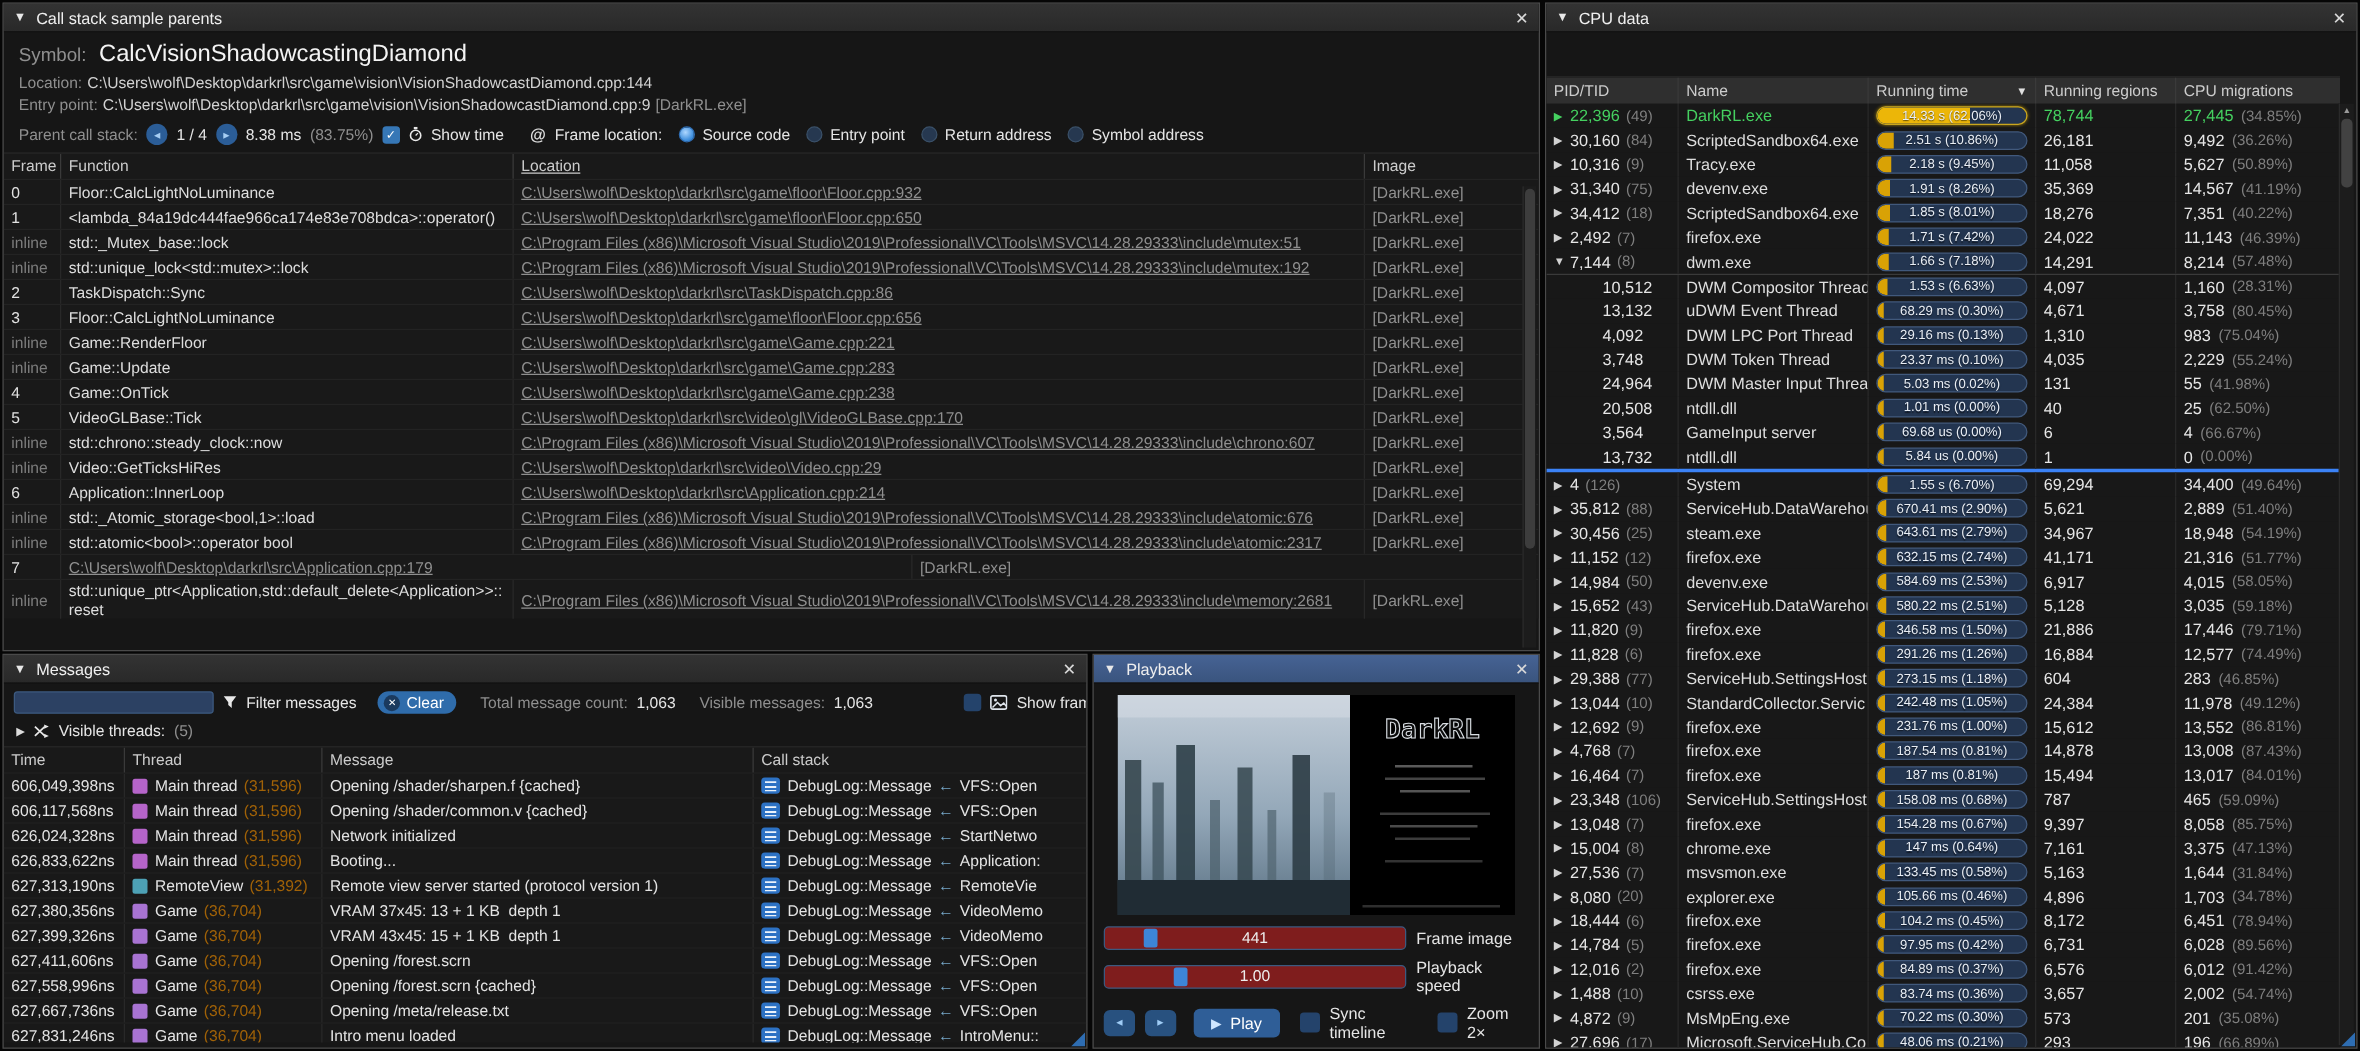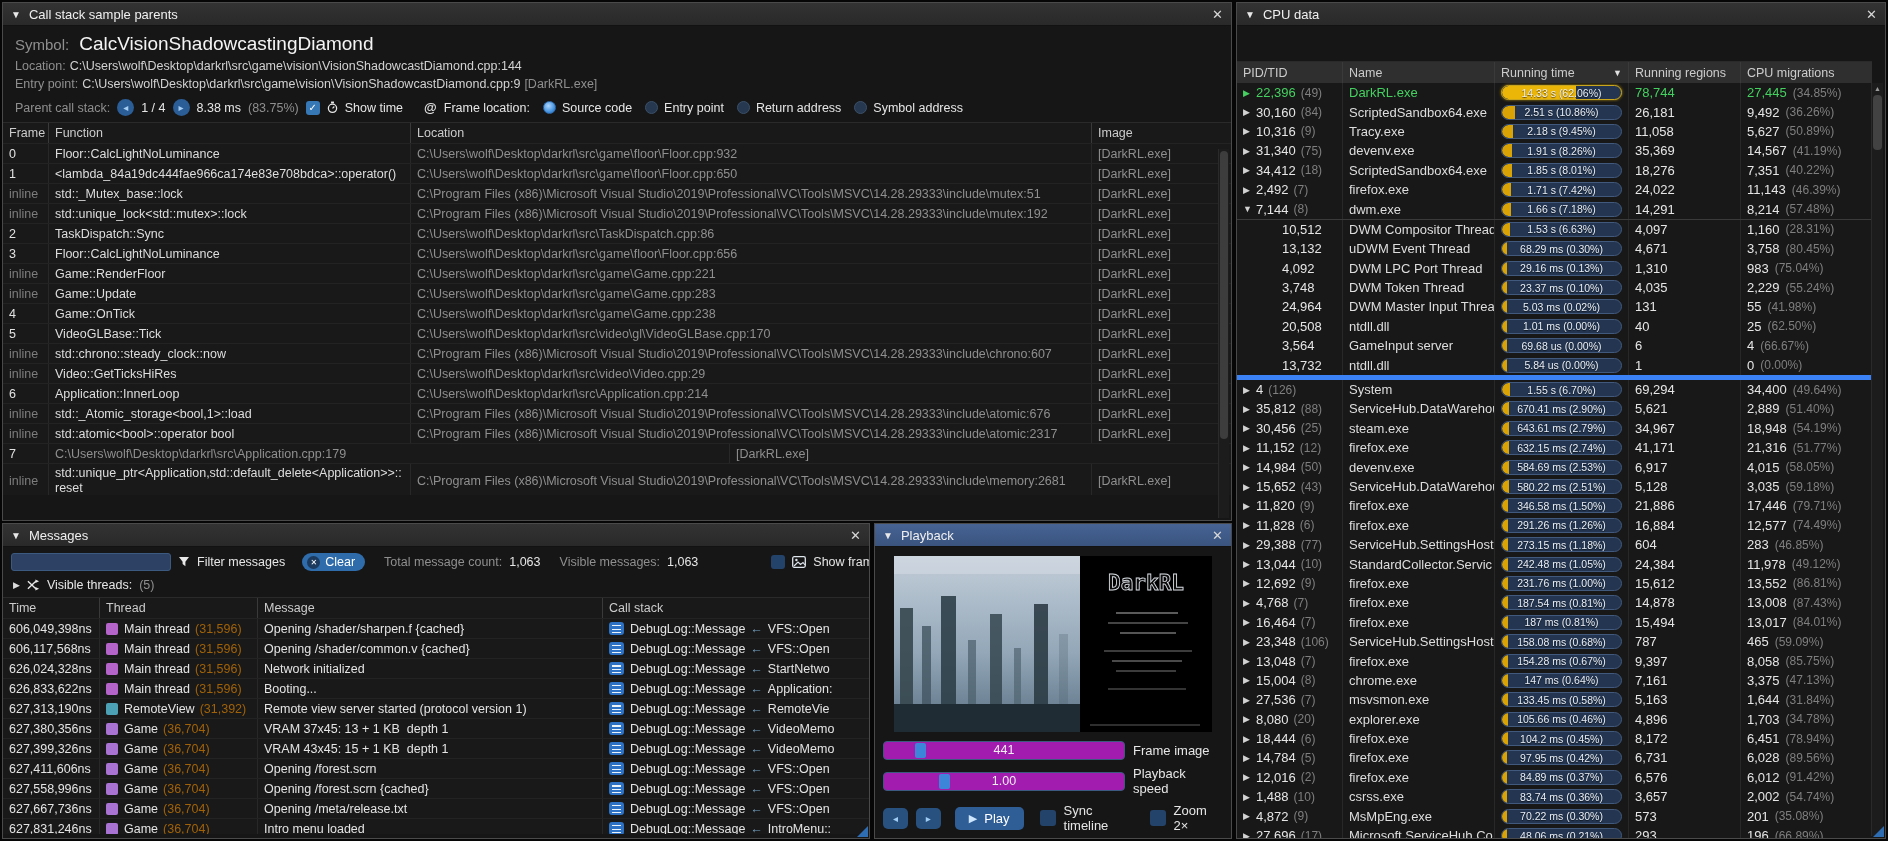--- a/index.html
+++ b/index.html
@@ -35,21 +35,21 @@
   .at-icon{color:#e0e0e0;font-weight:bold;font-size:13px;}
   
   .trow{display:flex;align-items:stretch;}
   .tcell{padding:2px 6px;border-right:1px solid #282828;overflow:hidden;white-space:nowrap;
          display:flex;align-items:center;box-sizing:border-box;}
   .thead{background:#2f2f2f;color:#cccccc;font-size:12.5px;}
   .thead .tcell{border-right:1px solid #3a3a3a;}
   .cs-table{border-top:1px solid #2a2a2a;height:372px;overflow:hidden;font-size:12.5px;}
   .cs-table .trow{border-bottom:1px solid #232323;background:#191919;min-height:19px;}
   .cs-table .thead{min-height:20px;}
-  .col-f{width:46px;} .col-fn{width:362px;} .col-loc{width:681px;} .col-img{flex:1;border-right:none!important;}
+  .col-f{width:46px;} .col-fn{width:362px;} .col-loc{width:681px;text-decoration:underline;} .col-img{flex:1;border-right:none!important;}
   .c-f{color:#e2e2e2;} .c-fn{color:#dedede;} .c-loc{color:#8f8f8f;} .c-img{color:#8f8f8f;}
   .cs-row.inl .c-f{color:#7d7d7d;}
   .cs-row.wrap .col-fn,.cs-row.wrap .col-loc{white-space:normal;word-break:break-all;line-height:1.2;}
   .vscroll{position:absolute;right:2px;width:10px;background:#1c1c1c;border-left:1px solid #2a2a2a;}
   .vthumb{position:absolute;left:1px;right:1px;background:#3d3d3d;border-radius:4px;}
   #cs-scroll{top:146px;bottom:2px;}
   #cs-scroll .vthumb{top:2px;height:78%;}
   
   #p-messages{left:2px;top:523px;width:868px;height:316px;}
   .m-filter{display:flex;align-items:center;gap:7px;padding:6px 8px 4px;font-size:12.5px;white-space:nowrap;overflow:hidden;}
@@ -70,21 +70,21 @@
   .listicon{position:relative;width:15px;height:13px;border-radius:3px;background:#2d72c4;margin-right:6px;flex:none;}
   .listicon::after{content:"";position:absolute;left:3px;right:3px;top:3px;bottom:2px;
        background:repeating-linear-gradient(to bottom,#eaf2fb 0 1.5px,rgba(0,0,0,0) 1.5px 3.6px);}
   .cs-arrow{color:#76a7c8;margin:0 5px;}
   .grip{position:absolute;right:1px;bottom:1px;width:0;height:0;
         border-left:11px solid transparent;border-bottom:11px solid #2e6db2;}
   
   #p-playback{left:874px;top:523px;width:358px;height:316px;}
   .preview{margin:9px auto 6px;width:318px;height:176px;display:block;background:#000;}
   .pb-row{display:flex;align-items:center;gap:8px;padding:3px 8px;font-size:13px;}
-  .slider{position:relative;height:19px;width:242px;background:#a21caf;border:1px solid #3c5a80;
+  .slider{position:relative;height:19px;width:242px;background:#7f1d1d;border:1px solid #3c5a80;
           border-radius:4px;box-sizing:border-box;flex:none;cursor:pointer;}
   .slider .thumb{position:absolute;top:1px;width:11px;height:15px;background:#3d85d8;border-radius:2px;}
   .slider .sval{position:absolute;left:0;right:0;top:1px;text-align:center;font-size:12.5px;color:#eee;}
   .pb-buttons{display:flex;align-items:center;gap:8px;padding:4px 8px;font-size:13px;}
   .sqbtn{width:26px;height:21px;background:#28517f;border-radius:5px;display:flex;align-items:center;
          justify-content:center;color:#9fccf5;font-size:10px;cursor:pointer;}
   .playbtn{height:23px;padding:0 14px;background:#2f5e97;border-radius:5px;display:flex;align-items:center;
            gap:7px;color:#fff;cursor:pointer;}
   .playbtn .pglyph{color:#cfe6ff;font-size:11px;}
   .pb-check{width:16px;height:16px;background:#24436b;border-radius:3px;flex:none;cursor:pointer;}
@@ -105,21 +105,21 @@
        border-radius:8px;overflow:hidden;box-sizing:border-box;}
   .fill{position:absolute;left:0;top:0;bottom:0;background:#d9a205;border-radius:7px 0 0 7px;min-width:5px;}
   .bartext{position:absolute;left:0;right:0;top:0.5px;text-align:center;font-size:10.5px;color:#e9eef5;
            text-shadow:0 1px 1px rgba(0,0,0,.6);}
   .reg{color:#e6e6e6;} .mig{color:#e6e6e6;} .migp{color:#7f7f7f;margin-left:6px;font-size:12px;}
   .cpu-row.hl .pid,.cpu-row.hl .p-name,.cpu-row.hl .reg,.cpu-row.hl .mig,.cpu-row.hl .arrow{color:#45d160;}
   .cpu-row.hl .bar{border-color:#caa61e;box-shadow:0 0 3px #a8860d;}
   .cpu-row.hl .fill{background:#ecb608;}
   .cpu-row.child .col-pid{padding-left:32px;}
   .cpu-row.cfirst{border-top:1px solid #3a3a3a;}
-  .cpu-row.clast{border-bottom:5px solid #3b82f6;}
+  .cpu-row.clast{border-bottom:3px solid #3b82f6;}
   .sorticon{margin-left:auto;font-size:9px;color:#e0e0e0;}
   #cpu-scroll{top:80px;bottom:2px;width:11px;}
   #cpu-scroll .vthumb{top:12px;height:55px;background:#424242;}
   .scrollarrow{position:absolute;top:2px;left:2px;font-size:7px;color:#9a9a9a;}
   svg{display:block;}
   .icon{display:inline-flex;align-items:center;}
 </style>
 </head>
 <body>
 

